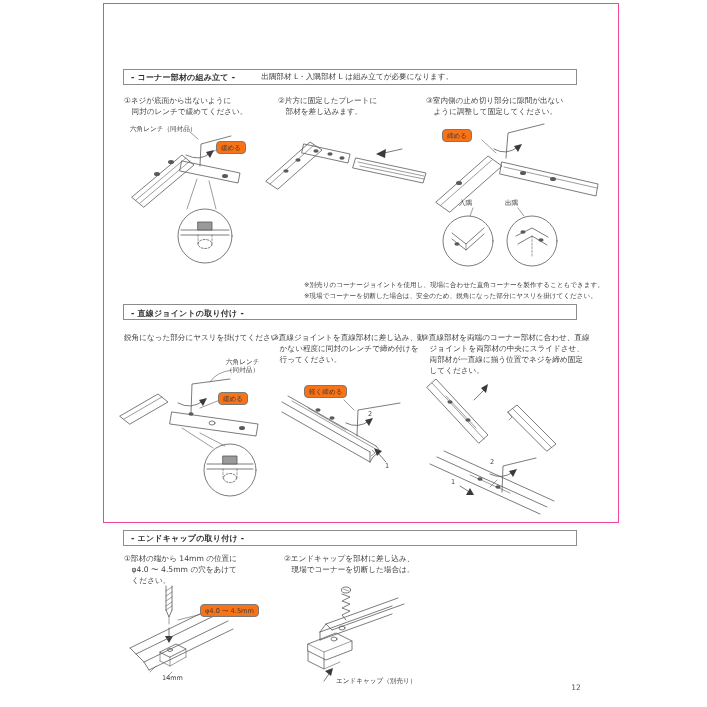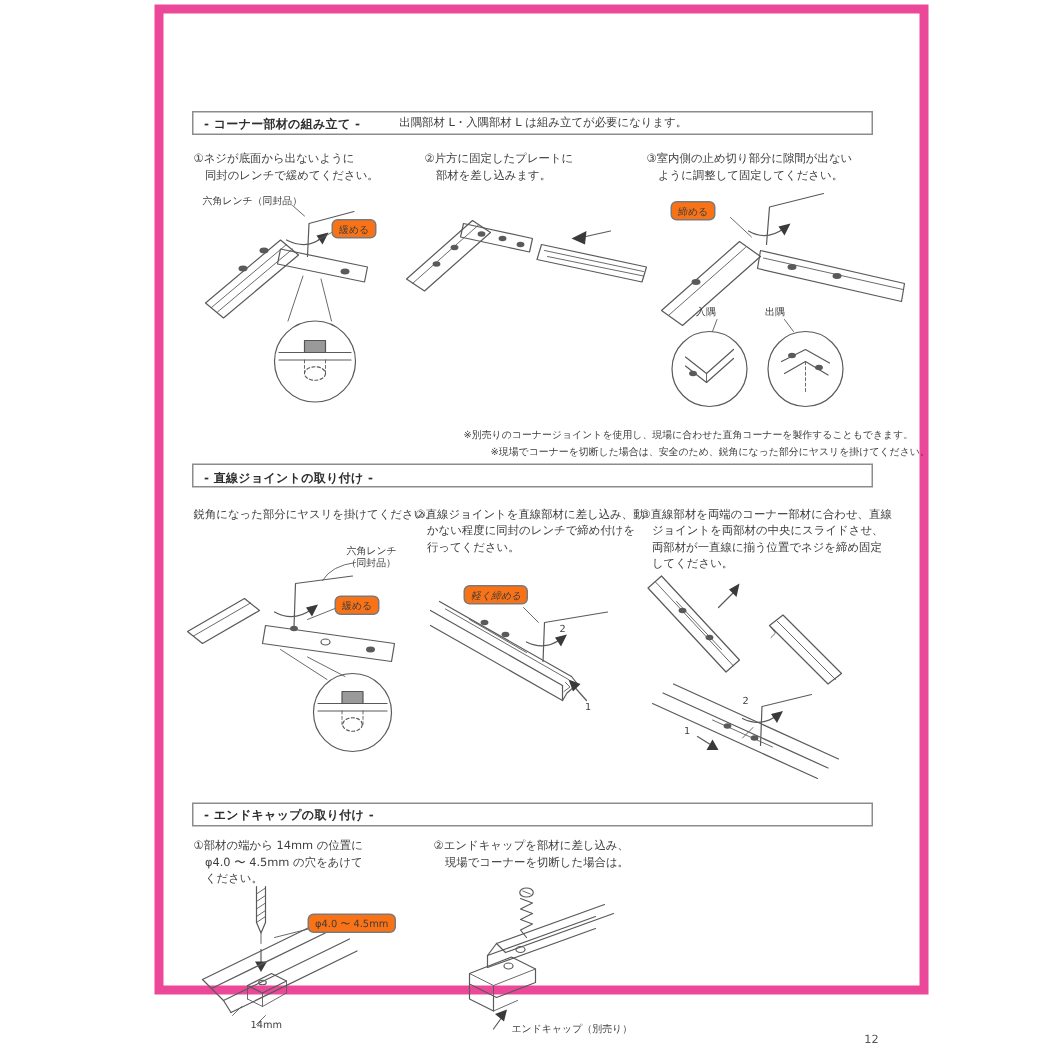--- a/index.html
+++ b/index.html
@@ -1,18 +1,18 @@
 <!DOCTYPE html>
 <html><head>
 <meta charset="utf-8">
 <style>
   * { margin:0; padding:0; box-sizing:border-box; }
   html,body { width:707px; height:707px; background:#ffffff; }
   body { position:relative; font-family:"DejaVu Sans","Liberation Sans",sans-serif; color:#3d3d3d; }
-  .sheet { position:absolute; left:103px; top:3px; width:516px; height:660px; background:#fff; border:6px solid #ec4899; }
+  .sheet { position:absolute; left:103px; top:3px; width:516px; height:520px; background:#fff; border:1px solid #ec4899; }
   .title-box { position:absolute; left:19px; width:454px; height:16px; border:1px solid #8c8c8c; display:flex; align-items:center; background:#fff; }
   .title-box .t { font-weight:bold; font-size:8px; margin-left:7px; letter-spacing:0.2px; color:#2e2e2e; white-space:nowrap; }
   .title-box .sub { font-size:7.6px; margin-left:26px; color:#3d3d3d; white-space:nowrap; }
   .step { position:absolute; font-size:7.6px; line-height:11px; white-space:pre-line; color:#3d3d3d; }
   .illus { position:absolute; }
   .illus svg { position:absolute; left:0; top:0; overflow:visible; }
   .lbl { position:absolute; font-size:6.6px; line-height:8px; color:#3d3d3d; white-space:pre-line; }
   .num { position:absolute; font-size:6.5px; color:#3d3d3d; }
   .callout { position:absolute; border:1px solid #7a7a7a; border-radius:4px; background:#f97316; font-size:6.6px; line-height:8px; padding:1.5px 4px; color:#3d3d3d; white-space:nowrap; z-index:2; }
   .notes { position:absolute; font-size:6.6px; line-height:11px; color:#3d3d3d; white-space:pre-line; }
@@ -131,21 +131,21 @@
           <ellipse class="screw" cx="97" cy="116" rx="2.6" ry="1.8"></ellipse>
           <ellipse class="screw" cx="115" cy="124" rx="2.6" ry="1.8"></ellipse>
         </g>
       </svg>
       <div class="callout" style="left:16px;top:13px;">締める</div>
       <div class="lbl" style="left:33px;top:83px;">入隅</div>
       <div class="lbl" style="left:79px;top:83px;">出隅</div>
     </div>
 
     <div class="notes" style="left:200px;top:276px;width:300px;">※別売りのコーナージョイントを使用し、現場に合わせた直角コーナーを製作することもできます。</div>
-    <div class="notes" style="left:200px;top:287px;width:300px;margin-left:18px;">※現場でコーナーを切断した場合は、安全のため、鋭角になった部分にヤスリを掛けてください。</div>
+    <div class="notes" style="left:200px;top:287px;width:300px;">※現場でコーナーを切断した場合は、安全のため、鋭角になった部分にヤスリを掛けてください。</div>
   </div>
 
   <div>
     <div class="title-box" style="top:300px;align-items:flex-end;">
       <span class="t">- 直線ジョイントの取り付け -</span>
     </div>
 
     <div class="step" style="left:20px;top:328px;width:170px;">鋭角になった部分にヤスリを掛けてください。</div>
     <div class="step" style="left:168px;top:328px;width:160px;">②直線ジョイントを直線部材に差し込み、動
 　かない程度に同封のレンチで締め付けを
@@ -206,21 +206,21 @@
         </g>
         <g class="wrench">
           <path d="M85,70 L86,44 L128,37"></path>
         </g>
         <path d="M74,57 Q86,63 97,55"></path>
         <polygon class="arrowhead" points="101,52 93,54 97,60"></polygon>
         <path class="thin" d="M72,34 L82,44"></path>
         <path d="M114,96 L106,87"></path>
         <polygon class="arrowhead" points="102,82 105,90 110,85"></polygon>
       </svg>
-      <div class="callout" style="left:32px;top:19px;font-style:italic;">軽く締める</div>
+      <div class="callout" style="left:32px;top:19px;">軽く締める</div>
       <div class="num" style="left:96px;top:44px;">2</div>
       <div class="num" style="left:113px;top:96px;">1</div>
     </div>
 
     <div class="illus" style="left:320px;top:350px;width:180px;height:165px;">
       <svg width="180" height="165" viewBox="0 0 180 165">
         <g>
           <path d="M3,33 L12,25 L64,81 L55,89 Z"></path>
           <path class="thin" d="M8,29 L60,85"></path>
           <path class="thin" d="M22,42 L52,74"></path>

